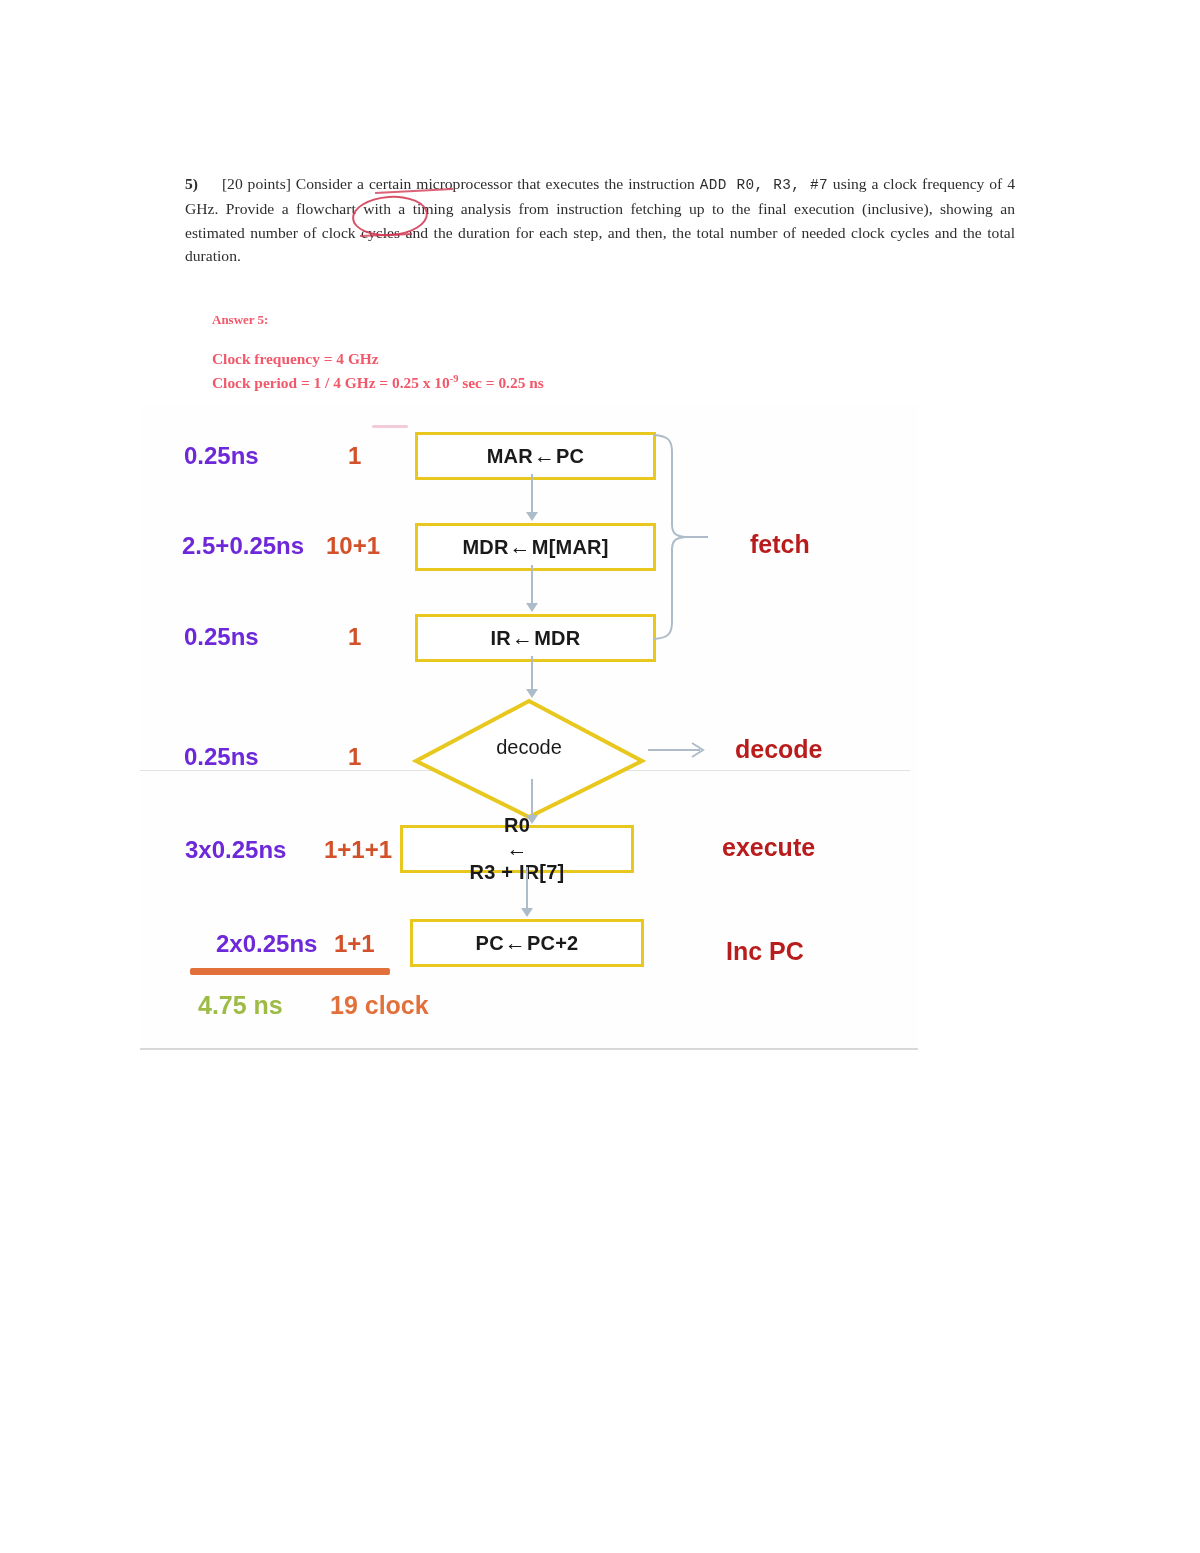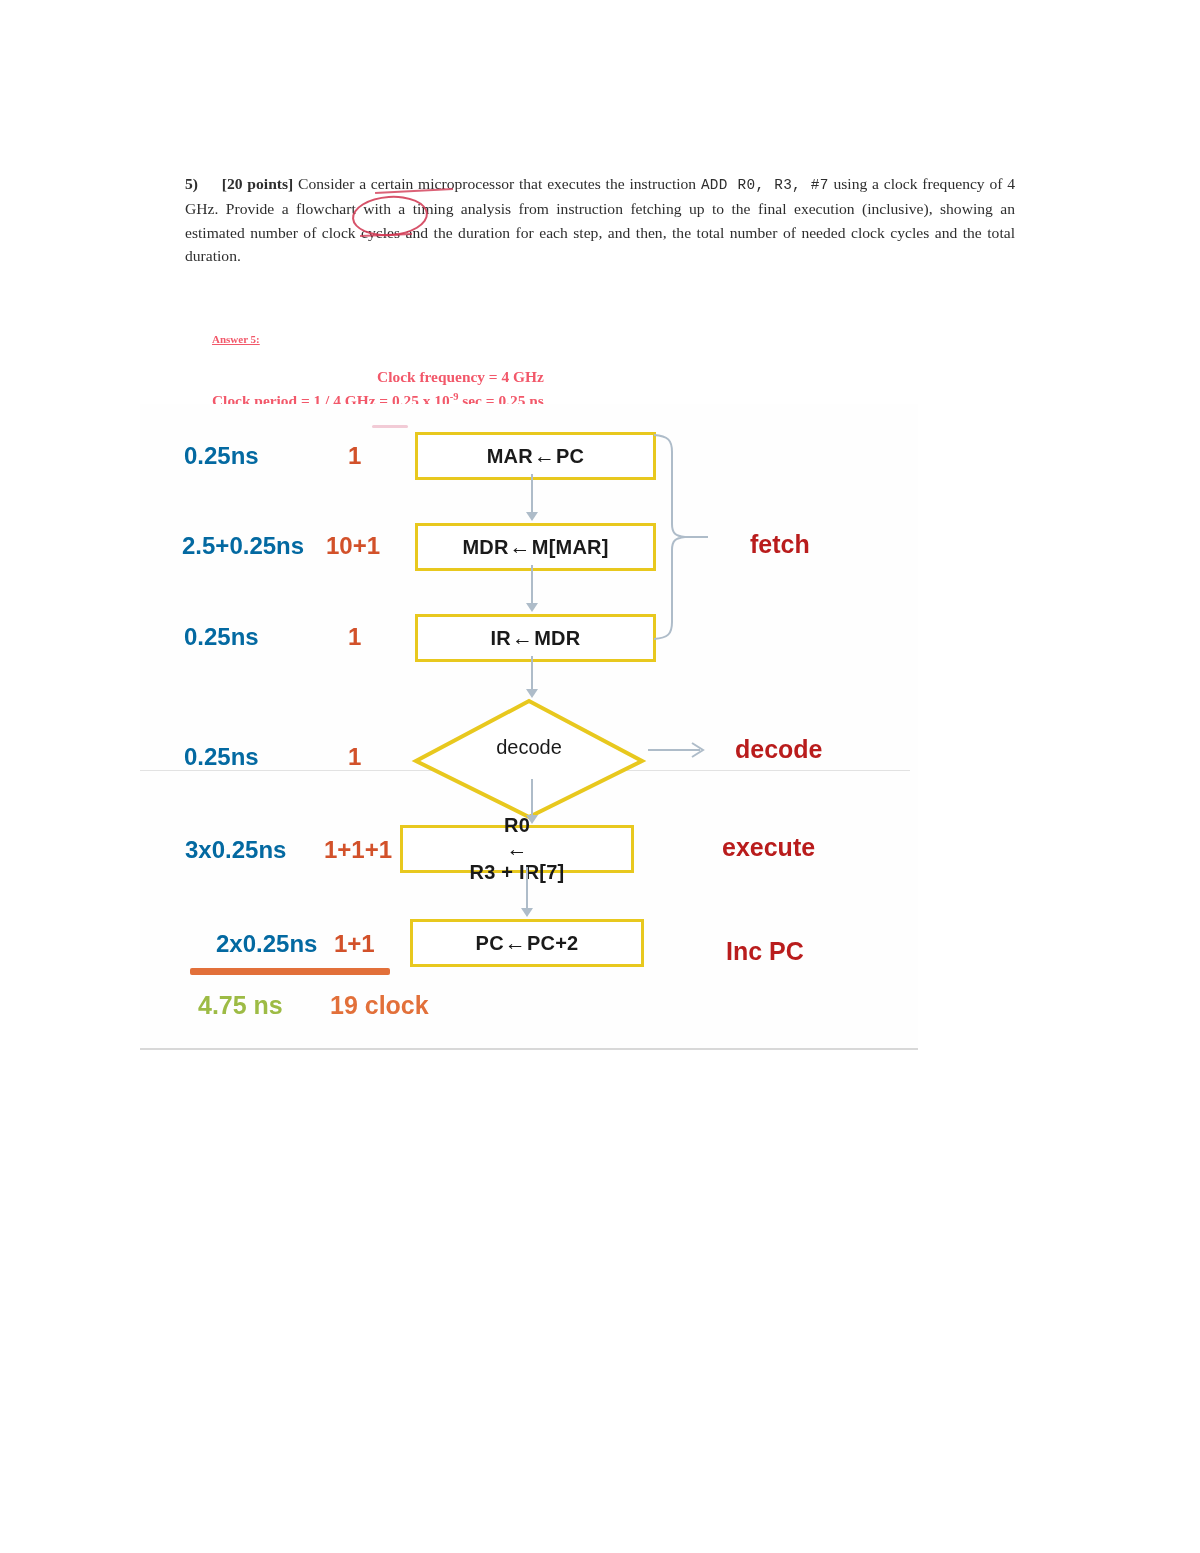--- a/index.html
+++ b/index.html
@@ -24,21 +24,21 @@
     font-family: "Liberation Serif", serif;
     font-size: 15.6px;
     line-height: 1.52;
     color: #2e2e2e;
     text-align: justify;
   }
   #question-block .qnum {
     font-weight: bold;
   }
   #question-block .points {
-    font-weight: bold;
+    font-weight: normal;
     padding-left: 19px;
   }
   #question-block .mono {
     font-family: "Liberation Mono", monospace;
     font-size: 14.4px;
     letter-spacing: 0.3px;
   }
 
   
   #ghz-circle {
@@ -66,28 +66,25 @@
     position: absolute;
     left: 212px;
     top: 313px;
     font-family: "Liberation Serif", serif;
     color: #f2586a;
     font-weight: bold;
     font-size: 15.4px;
     line-height: 1.1;
   }
   #answer-title {
-    text-decoration: underline;
     margin-bottom: 24px;
-    font-size: 11px;
-    margin-top: 20px;
+    font-size: 13px;
   }
   #answer-block .line {
     margin-bottom: 5px;
-    text-align: right;
   }
   #answer-block sup {
     font-size: 0.68em;
     vertical-align: super;
   }
 
   
   #slide {
     position: absolute;
     left: 140px;
@@ -121,21 +118,21 @@
     width: 36px;
     height: 3px;
     background: #e8a0b4;
     opacity: 0.55;
     border-radius: 2px;
   }
 
   
   .dur-label {
     position: absolute;
-    color: #0369a1;
+    color: #6d28d9;
     font-size: 24px;
     font-weight: 600;
     white-space: nowrap;
   }
   .cyc-label {
     position: absolute;
     color: #d2512a;
     font-size: 24px;
     font-weight: 600;
     white-space: nowrap;

